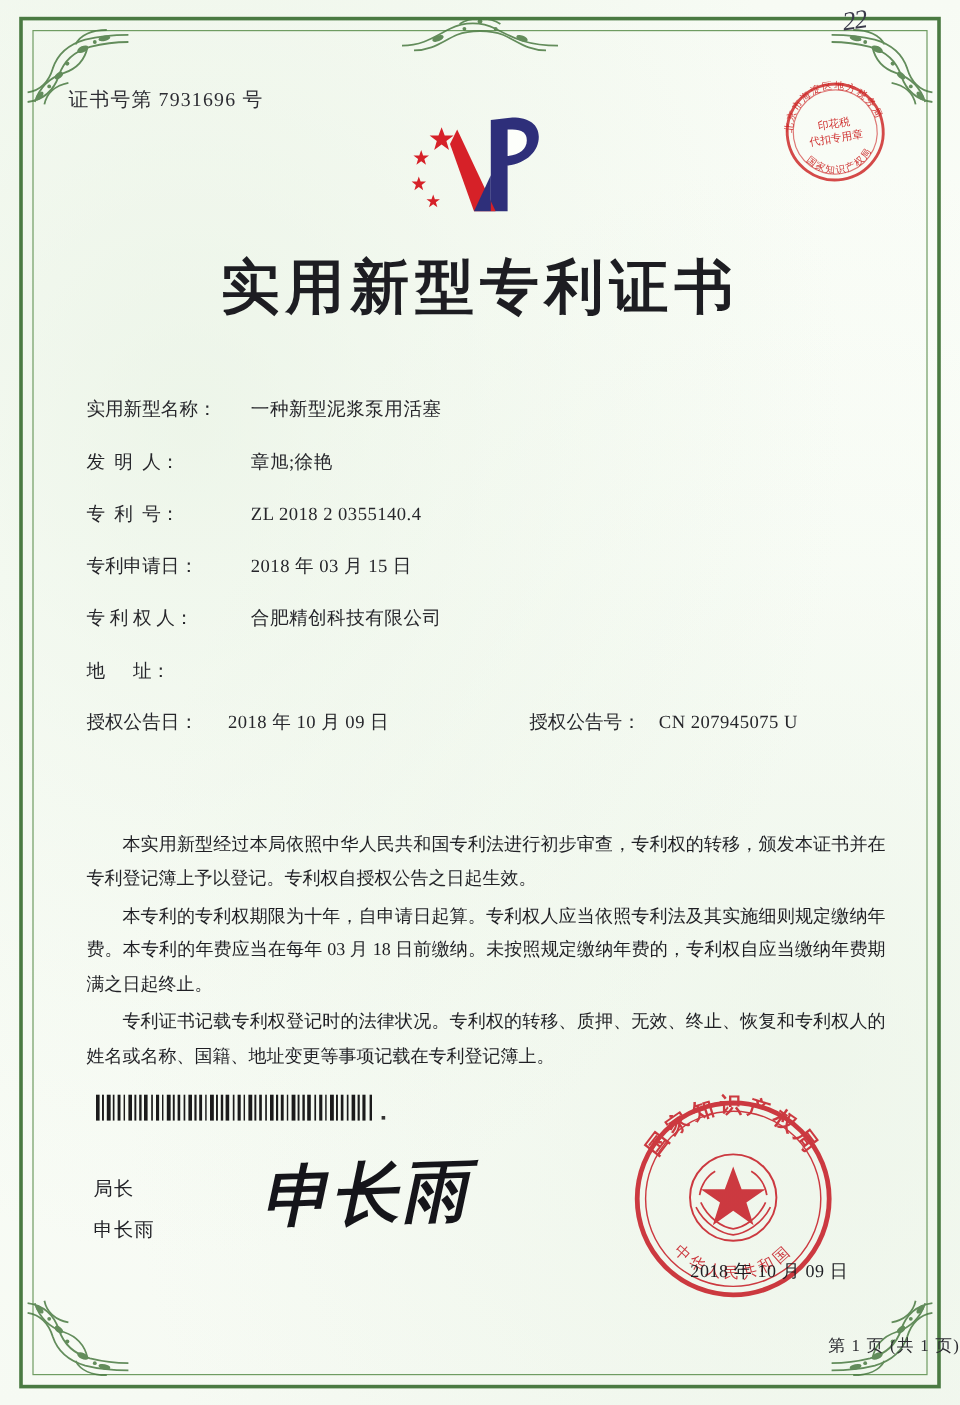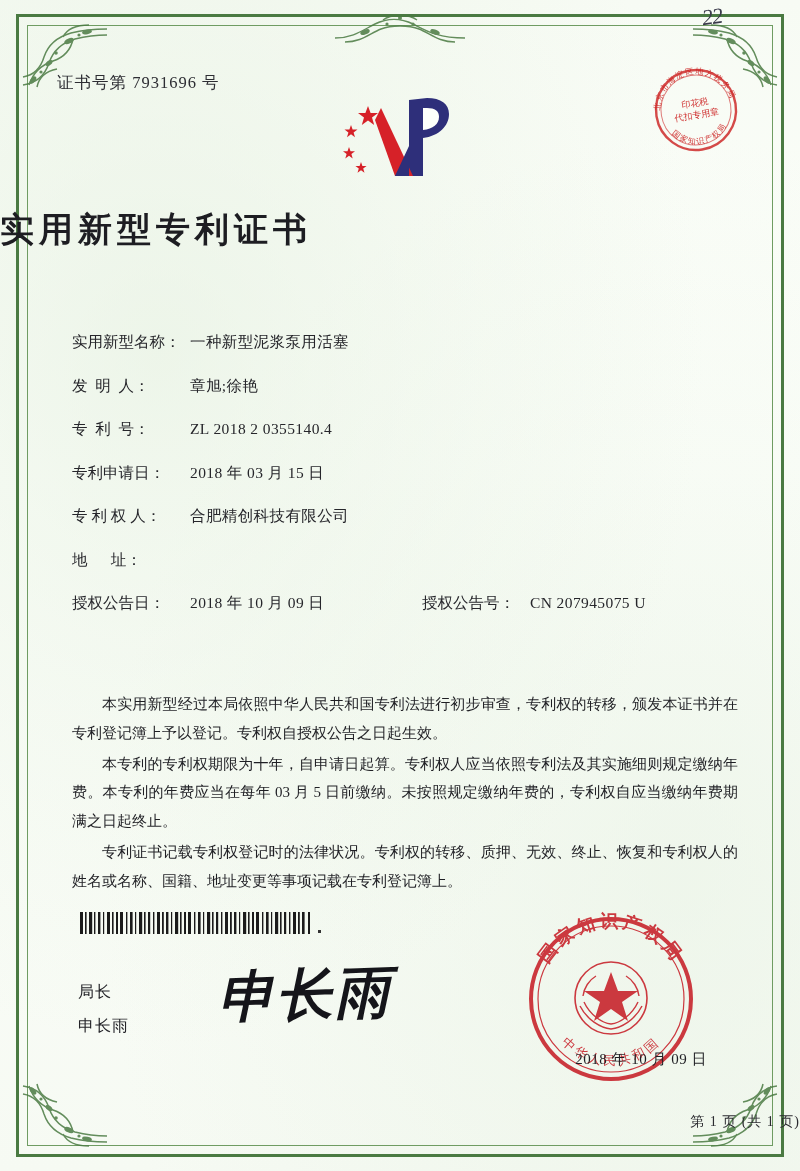--- a/index.html
+++ b/index.html
@@ -103,40 +103,42 @@
     top: 58px;
     width: 104px;
     height: 104px;
   }
   .stamp-top svg { width:100%; height:100%; display:block; }
 
   .title {
     position: absolute;
     left: 0; right: 0;
     top: 207px;
-    font-size: 34px;
+    text-align: center;
+    font-size: 49px;
     letter-spacing: 5px;
     font-weight: bold;
     color: #1d1d22;
     font-family: "DejaVu Serif", "Liberation Serif", serif;
   }
 
   .fields {
     position: absolute;
     left: 72px;
     right: 60px;
     top: 330px;
     font-size: 15.5px;
     color: #26262b;
     line-height: 1.55;
   }
   .field-row {
     display: flex;
     align-items: flex-start;
     margin-bottom: 19.5px;
+    gap: 19px;
   }
   .field-label {
     width: 118px;
     flex: 0 0 118px;
     white-space: pre;
     letter-spacing: 0px;
   }
   .field-value {
     flex: 1 1 auto;
     letter-spacing: 0.4px;
@@ -423,21 +425,21 @@
       </div>
       <div class="col-b">
         <div class="field-label">授权公告号：</div>
         <div class="field-value">CN 207945075 U</div>
       </div>
     </div>
   </div>
 
   <div class="paragraphs">
     <p>本实用新型经过本局依照中华人民共和国专利法进行初步审查，专利权的转移，颁发本证书并在专利登记簿上予以登记。专利权自授权公告之日起生效。</p>
-    <p>本专利的专利权期限为十年，自申请日起算。专利权人应当依照专利法及其实施细则规定缴纳年费。本专利的年费应当在每年 03 月 5 日前缴纳。未按照规定缴纳年费的，专利权自应当缴纳年费期满之日起终止。</p>
+    <p>本专利的专利权期限为十年，自申请日起算。专利权人应当依照专利法及其实施细则规定缴纳年费。本专利的年费应当在每年 03 月 18 日前缴纳。未按照规定缴纳年费的，专利权自应当缴纳年费期满之日起终止。</p>
     <p>专利证书记载专利权登记时的法律状况。专利权的转移、质押、无效、终止、恢复和专利权人的姓名或名称、国籍、地址变更等事项记载在专利登记簿上。</p>
   </div>
 
   <div class="barcode">
     <svg viewBox="0 0 232 22" preserveAspectRatio="none">
       <g fill="#1b1b1b">
         <rect x="0" y="0" width="3" height="22"></rect>
           <rect x="5" y="0" width="1.6" height="22"></rect>
         <rect x="9" y="0" width="3.2" height="22"></rect>
           <rect x="14" y="0" width="1.4" height="22"></rect>

